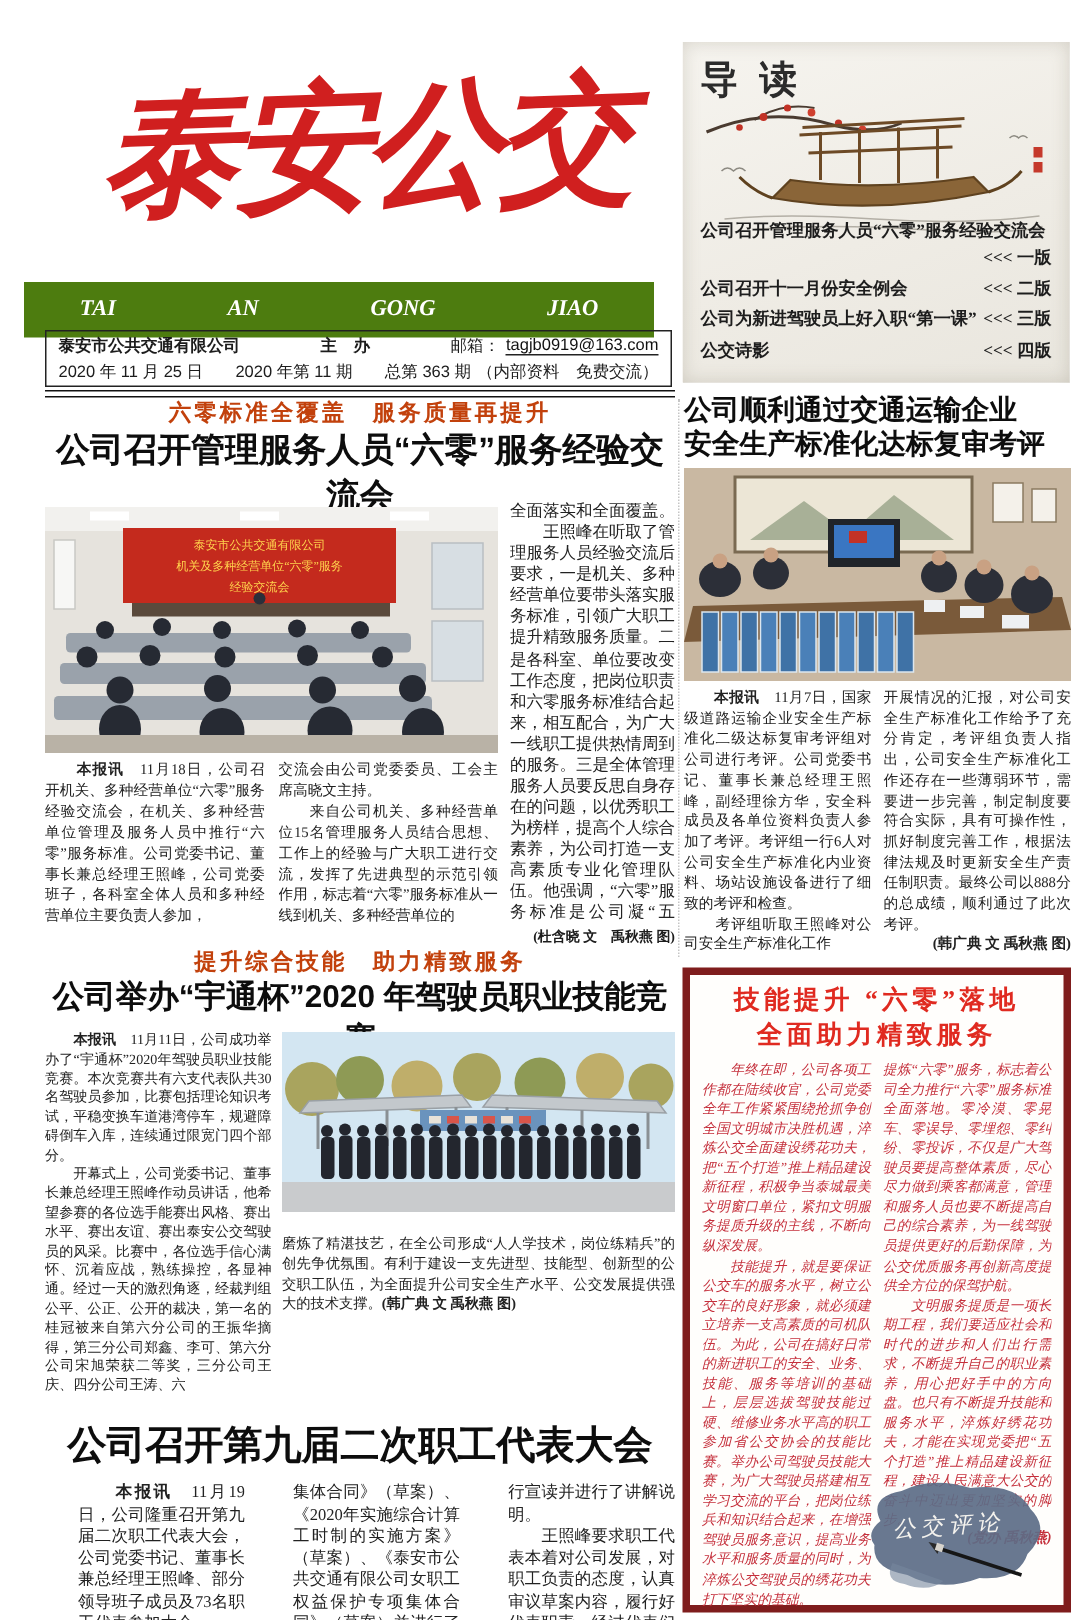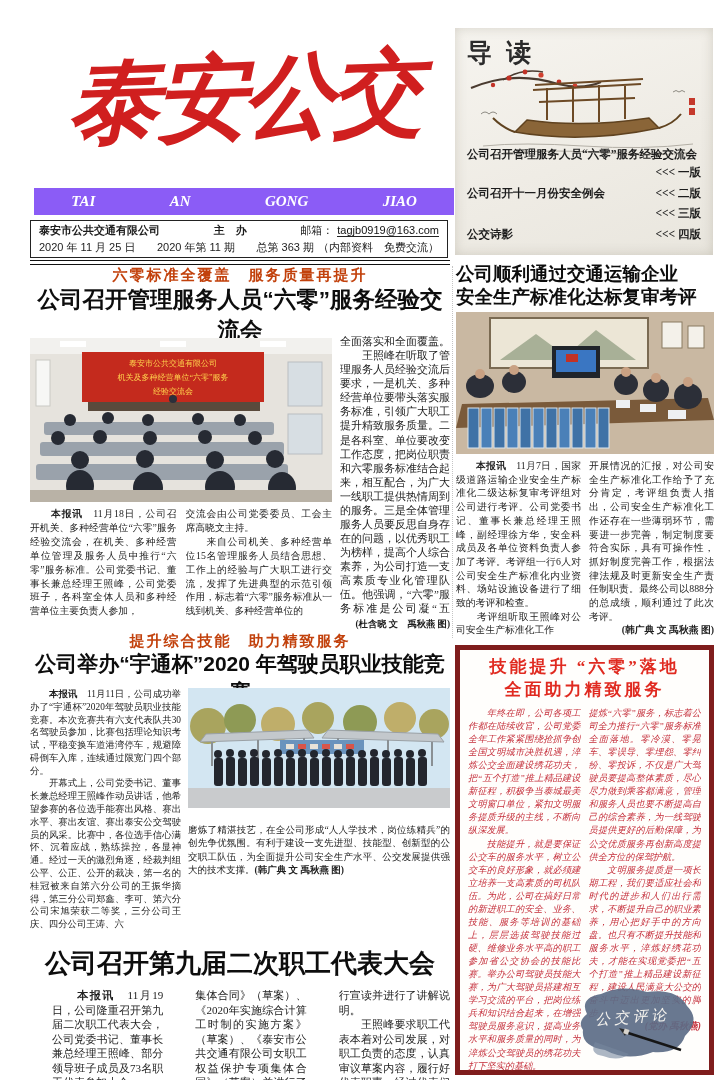--- a/index.html
+++ b/index.html
@@ -3,21 +3,21 @@
 <meta charset="utf-8">
 <style>
   html,body{margin:0;padding:0;background:#ffffff;}
   .page{position:relative;width:716px;height:1080px;background:#fff;overflow:hidden;
         font-family:"Liberation Serif",serif;color:#1c1c1c;}
   
   .calli{position:absolute;left:40px;top:12px;width:406px;height:172px;
          font-family:"DejaVu Serif",serif;font-style:italic;font-weight:bold;
          font-size:92px;line-height:170px;color:#d01f1f;text-align:center;
          transform:rotate(-2deg);letter-spacing:-4px;white-space:nowrap;}
-  .pybar{position:absolute;left:34px;top:188px;width:420px;height:27px;background:#8b5cf6;
+  .pybar{position:absolute;left:16px;top:188px;width:420px;height:37px;background:#4d7c0f;
          display:flex;align-items:center;justify-content:space-around;
          color:#fff;font-style:italic;font-weight:bold;font-size:15px;
          font-family:"Liberation Serif",serif;}
   .infobox{position:absolute;left:30px;top:220px;width:418px;height:38px;
            border:1.5px solid #222;font-size:11px;font-family:"Liberation Sans",sans-serif;
            display:flex;flex-direction:column;justify-content:space-around;padding:1px 8px;box-sizing:border-box;}
   .inforow{display:flex;align-items:center;gap:4px;white-space:nowrap;}
   .inforow .sp{flex:1;}
   .email{border-bottom:1px solid #222;color:#111;}
   .bold{font-weight:bold;}
@@ -161,20 +161,21 @@
     <div class="guide-list">
       <div class="guide-item">
         <span>公司召开管理服务人员“六零”服务经验交流会</span>
         <span class="pg">&lt;&lt;&lt; 一版</span>
       </div>
       <div class="guide-item">
         <span>公司召开十一月份安全例会</span>
         <span class="pg">&lt;&lt;&lt; 二版</span>
       </div>
       <div class="guide-item">
+        <span>公司为新进驾驶员上好入职“第一课”</span>
         <span class="pg">&lt;&lt;&lt; 三版</span>
       </div>
       <div class="guide-item">
         <span>公交诗影</span>
         <span class="pg">&lt;&lt;&lt; 四版</span>
       </div>
     </div>
   </div>
 
   <div class="dblrule"></div>

